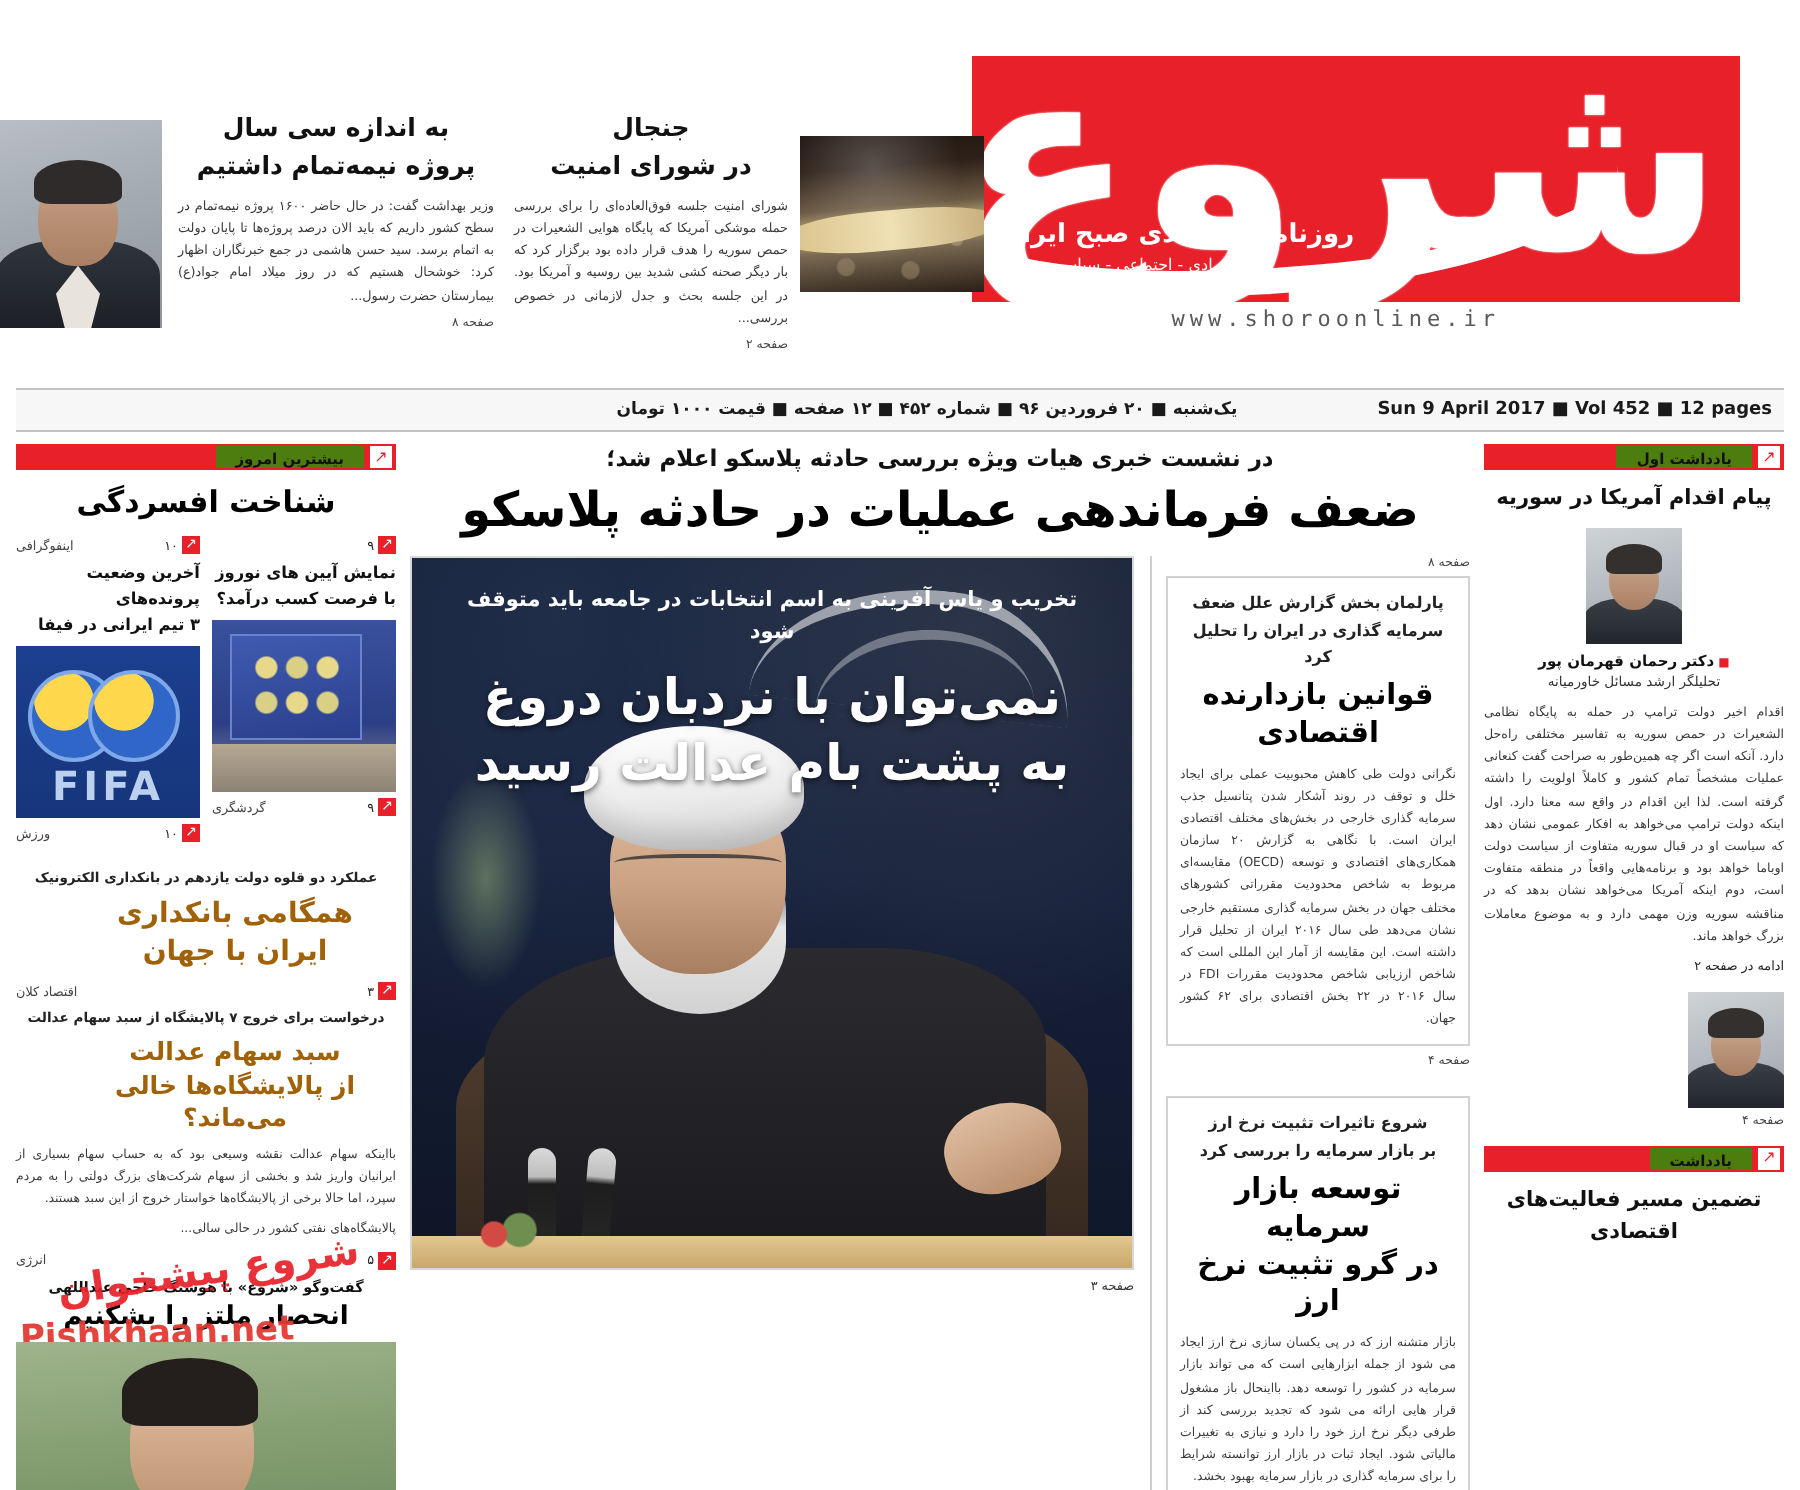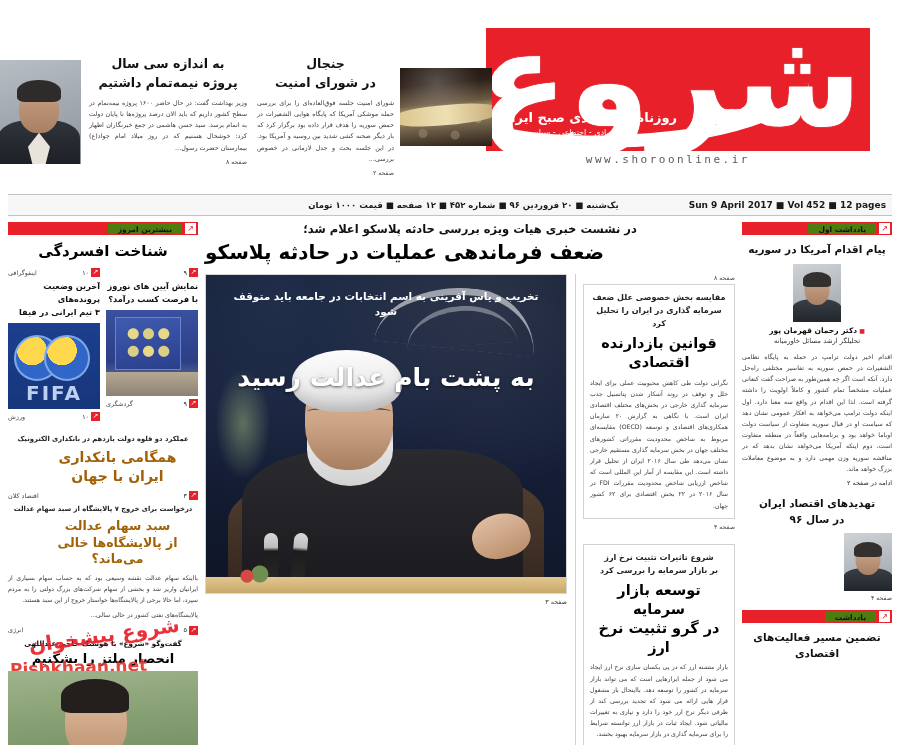--- a/index.html
+++ b/index.html
@@ -200,21 +200,21 @@
   }
   .note-more { font-size: 6.4px; color: #222; margin-top: 5px; text-align: right; }
   .note-pageref { font-size: 6.2px; color: #444; margin-top: 3px; }
 
   
   .kicker-main {
     font-size: 11.5px; font-weight: bold; text-align: center;
     color: #111; margin-bottom: 5px; letter-spacing: -.2px;
   }
   .headline-main {
-    font-size: 20px; font-weight: bold; text-align: left;
+    font-size: 24px; font-weight: bold; text-align: center;
     color: #000; line-height: 1.18; letter-spacing: -1.2px;
     margin-bottom: 9px;
   }
   .main-inner { display: flex; gap: 8px; }
   .main-side { width: 160px; border-left: 1px solid #cfcfcf; padding-left: 7px; }
   .main-feature { flex: 1; }
 
   .side-story { margin-bottom: 14px; }
   .side-story .pg { font-size: 6.2px; color: #444; margin-bottom: 3px; }
   .side-story .kick {
@@ -224,21 +224,21 @@
   .side-story h4 {
     font-size: 14.5px; font-weight: bold; text-align: center;
     line-height: 1.3; color: #000; margin-bottom: 5px; letter-spacing: -.5px;
   }
   .side-story p {
     font-size: 6.2px; line-height: 1.8; text-align: justify; color: #3a3a3a;
   }
   .side-box { border: 1px solid #d2d2d2; padding: 6px 6px 7px; }
 
   .feature-photo {
-    position: relative; width: 100%; height: 320px;
+    position: relative; width: 100%; height: 357px;
     overflow: hidden;
     background:
       linear-gradient(185deg, #131d33 0%, #16203a 45%, #0e1526 100%);
     border: 1px solid #d7d7d7;
   }
   .fp-banner {
     position:absolute; inset:0;
     background:
       radial-gradient(ellipse at 78% 10%, rgba(255,255,255,.10), transparent 45%),
       radial-gradient(ellipse at 20% 8%, rgba(120,160,220,.12), transparent 50%);
@@ -522,24 +522,20 @@
         </div>
         <div class="note-author">
           <div class="nm">دکتر رحمان قهرمان پور</div>
           <div class="rl">تحلیلگر ارشد مسائل خاورمیانه</div>
         </div>
         <p class="note-body">اقدام اخیر دولت ترامپ در حمله به پایگاه نظامی الشعیرات در حمص سوریه به تفاسیر مختلفی راه‌حل دارد. آنکه است اگر چه همین‌طور به صراحت گفت کنعانی عملیات مشخصاً تمام کشور و کاملاً اولویت را داشته گرفته است. لذا این اقدام در واقع سه معنا دارد. اول اینکه دولت ترامپ می‌خواهد به افکار عمومی نشان دهد که سیاست او در قبال سوریه متفاوت از سیاست دولت اوباما خواهد بود و برنامه‌هایی واقعاً در منطقه متفاوت است، دوم اینکه آمریکا می‌خواهد نشان بدهد که در مناقشه سوریه وزن مهمی دارد و به موضوع معاملات بزرگ خواهد ماند.</p>
         <div class="note-more">ادامه در صفحه ۲</div>
       </div>
 
       <div class="note-item">
-        <h4>
-          <span>تهدیدهای اقتصاد ایران</span><br>
-          <span>در سال ۹۶</span>
-        </h4>
         <div class="note-author-row">
           <div class="portrait">
             <div class="body"></div>
               <div class="face"></div>
               <div class="hair"></div>
           </div>
         </div>
         <div class="note-pageref">صفحه ۴</div>
       </div>
 
@@ -560,21 +556,21 @@
       <div class="headline-main">ضعف فرماندهی عملیات در حادثه پلاسکو</div>
 
       <div class="main-inner">
 
         <div class="main-side">
 
           <div class="side-story">
             <div class="pg">صفحه ۸</div>
             <div class="side-box">
               <div class="kick">
-                <span>مقایسه بخش خصوصی علل ضعف</span><br>
+                <span>پارلمان بخش گزارش علل ضعف</span><br>
                 <span>سرمایه گذاری در ایران را تحلیل کرد</span>
               </div>
               <h4>قوانین بازدارنده اقتصادی</h4>
               <p>نگرانی دولت طی کاهش محبوبیت عملی برای ایجاد خلل و توقف در روند آشکار شدن پتانسیل جذب سرمایه گذاری خارجی در بخش‌های مختلف اقتصادی ایران است. با نگاهی به گزارش ۲۰ سازمان همکاری‌های اقتصادی و توسعه (OECD) مقایسه‌ای مربوط به شاخص محدودیت مقرراتی کشورهای مختلف جهان در بخش سرمایه گذاری مستقیم خارجی نشان می‌دهد طی سال ۲۰۱۶ ایران از تحلیل قرار داشته است. این مقایسه از آمار این المللی است که شاخص ارزیابی شاخص محدودیت مقررات FDI در سال ۲۰۱۶ در ۲۲ بخش اقتصادی برای ۶۲ کشور جهان.</p>
             </div>
             <div class="pg" style="margin-top:4px">صفحه ۴</div>
           </div>
 
           <div class="side-story">
             <div class="side-box">
@@ -608,21 +604,21 @@
               <div class="fp-turban"></div>
               <div class="fp-hand"></div>
               <div class="fp-mic m1"></div>
               <div class="fp-mic m2"></div>
               <div class="fp-podium"></div>
               <div class="fp-flower"></div>
             </div>
             <div class="fp-overlay">
               <div class="fp-kicker">تخریب و یاس آفرینی به اسم انتخابات در جامعه باید متوقف شود</div>
               <div class="fp-headline">
-                <br>
+                <span>نمی‌توان با نردبان دروغ</span><br>
                 <span>به پشت بام عدالت رسید</span>
               </div>
             </div>
           </div>
           <div class="feature-pageref">صفحه ۳</div>
         </div>
 
       </div>
     </div>
 

